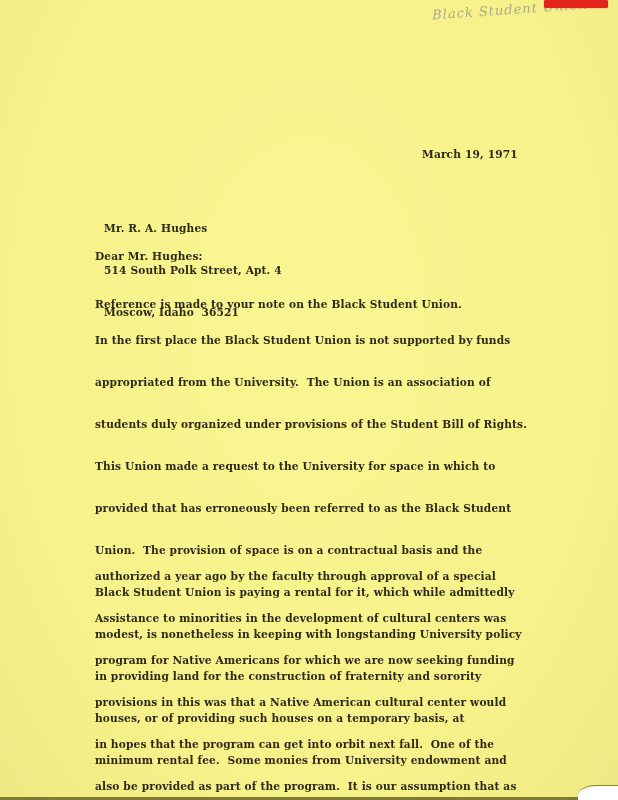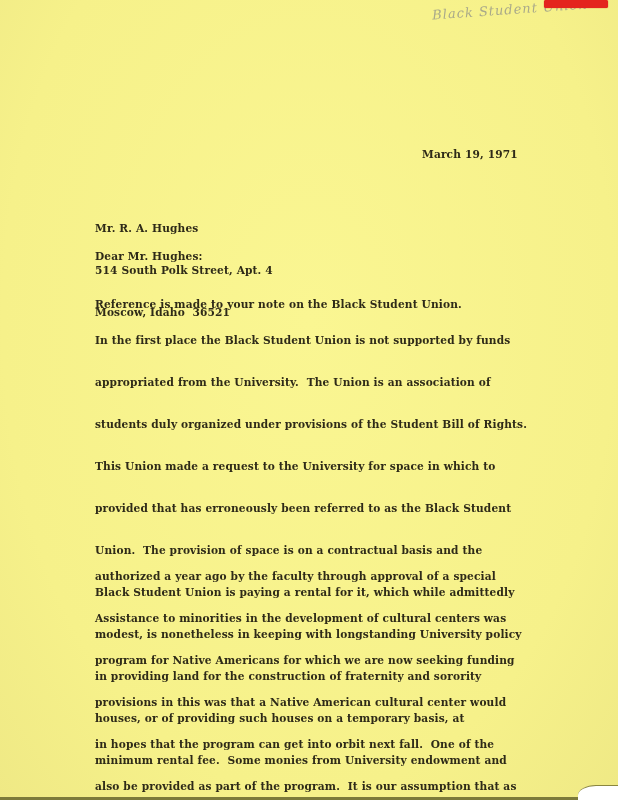--- a/index.html
+++ b/index.html
@@ -71,21 +71,21 @@
       position: absolute;
       font-family: "DejaVu Serif", serif;
       font-size: 10.6px;
       font-weight: bold;
       color: #2e2a18;
       white-space: pre;
       line-height: 14px;
       letter-spacing: 0.15px;
     }
     .date { left: 422px; top: 122px; margin-top: 25px; }
-    .addr { left: 95px; top: 193px; }
+    .addr { left: 104px; top: 193px; }
     .salutation { left: 95px; top: 249px; }
     .reference { left: 95px; top: 277px; margin-top: 20px; }
     .para1 { left: 95px; top: 305px; }
     .para2 { left: 95px; top: 541px; }
     .line { display: block; height: 14px; }
   </style>
 </head>
 <body>
 
 <div class="page">

